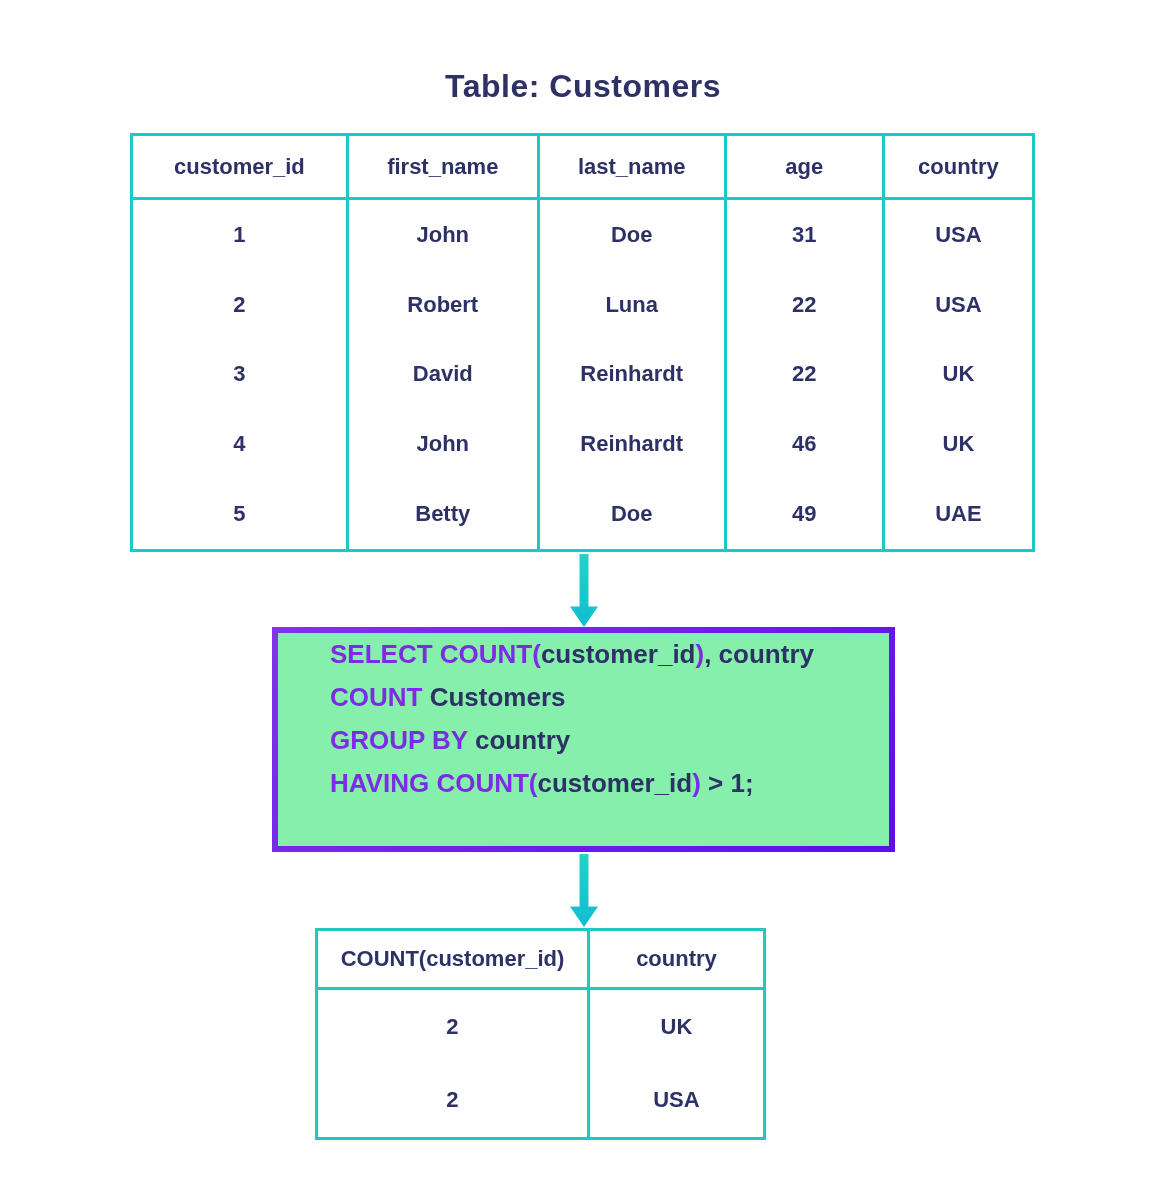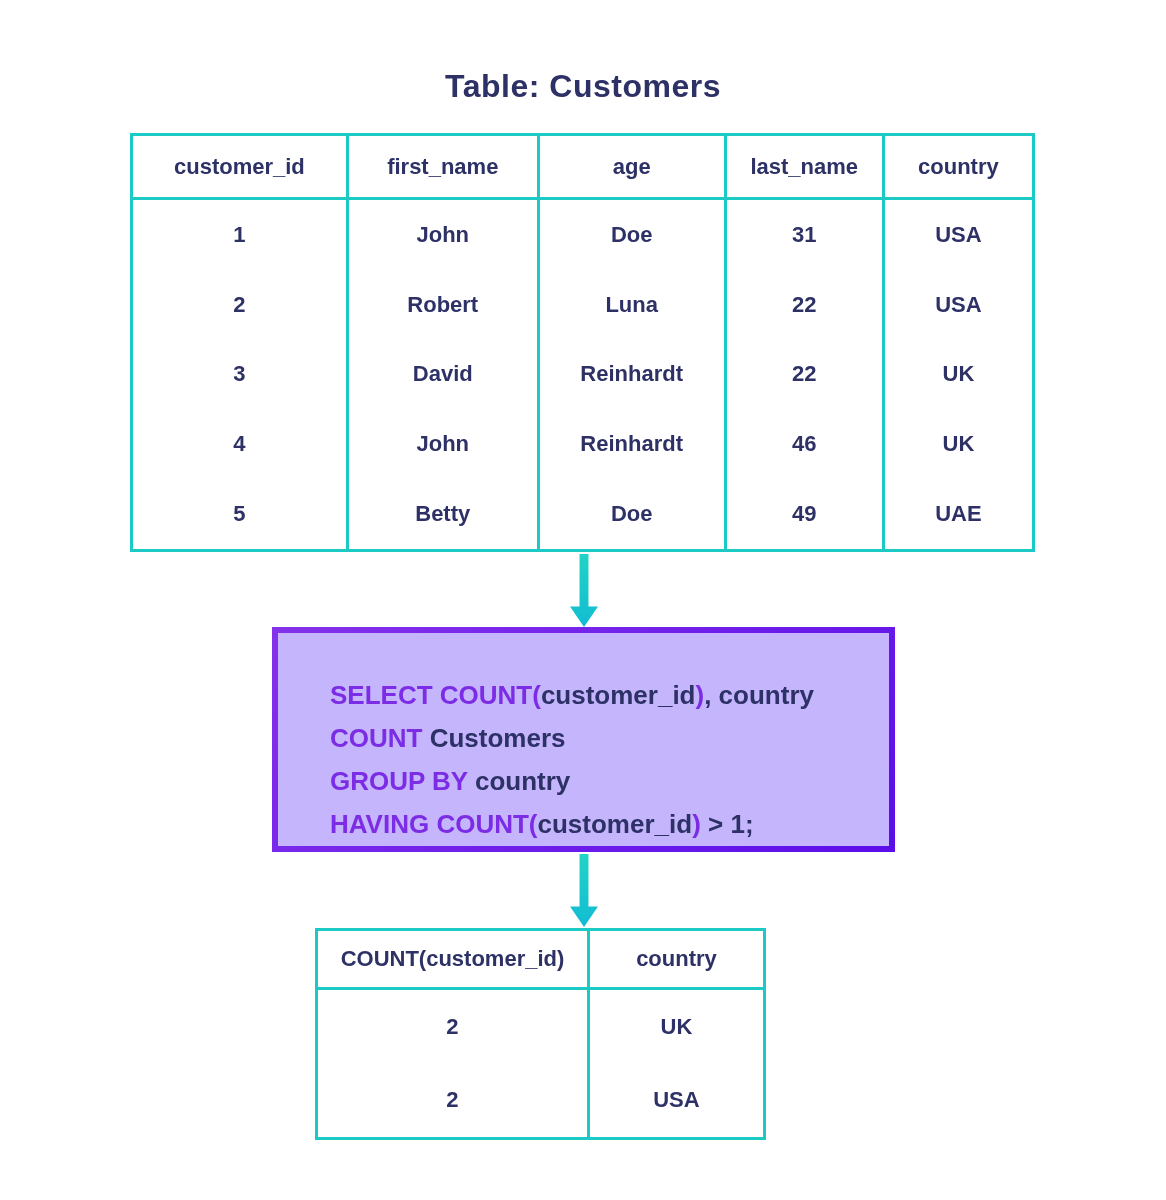--- a/index.html
+++ b/index.html
@@ -60,23 +60,23 @@
 
   
   .sql-box {
     position: absolute;
     left: 272px; top: 627px;
     width: 623px; height: 225px;
     border: 6px solid;
     border-image: linear-gradient(135deg, #8431ea, #5c0ee9) 1;
     display: flex;
     flex-direction: column;
-    justify-content: flex-end;
+    justify-content: flex-start;
     padding-left: 52px;
-    background: #c4b5fd;
+    background: #86efac;
   }
   .sql-line {
     font-size: 26px;
     line-height: 43px;
     white-space: pre-wrap;
   }
   .kw { color: #7c2ce4; }
   .plain { color: #2d3166; }
 
   
@@ -97,22 +97,22 @@
 </head>
 <body>
 
 <div class="canvas">
 
   <div class="diagram-title">Table: Customers</div>
 
   <div class="tealtable customers">
     <div class="cell head">customer_id</div>
     <div class="cell head">first_name</div>
+    <div class="cell head">last_name</div>
     <div class="cell head">age</div>
-    <div class="cell head">last_name</div>
     <div class="cell head lastcol">country</div>
 
     <div class="cell">1</div>
     <div class="cell">John</div>
     <div class="cell">Doe</div>
     <div class="cell">31</div>
     <div class="cell lastcol">USA</div>
 
     <div class="cell">2</div>
     <div class="cell">Robert</div>

